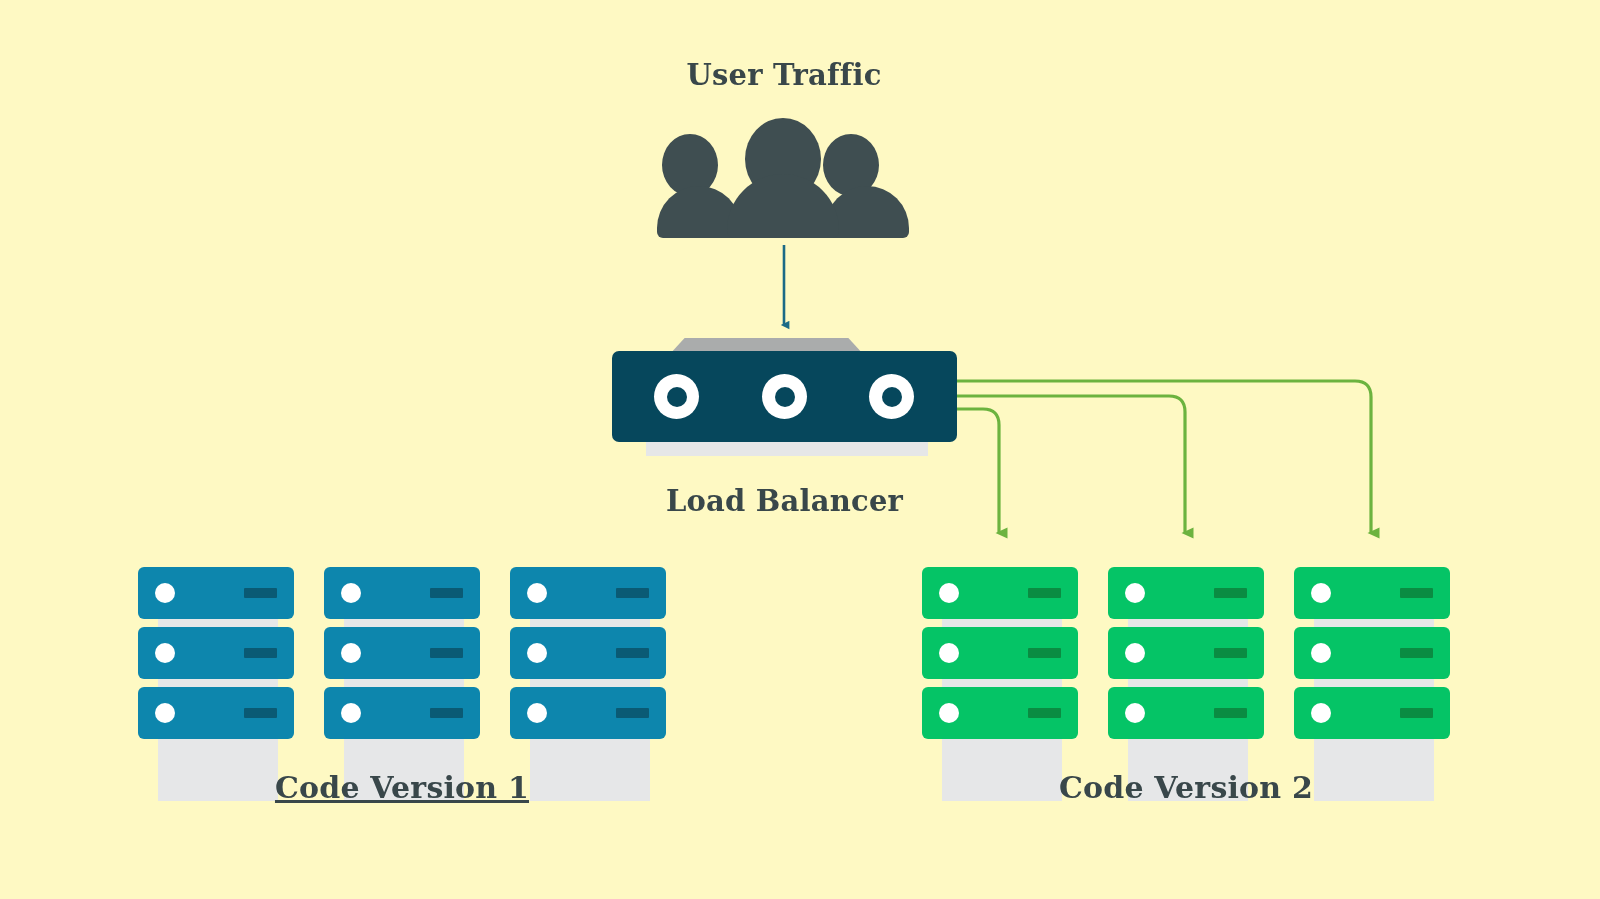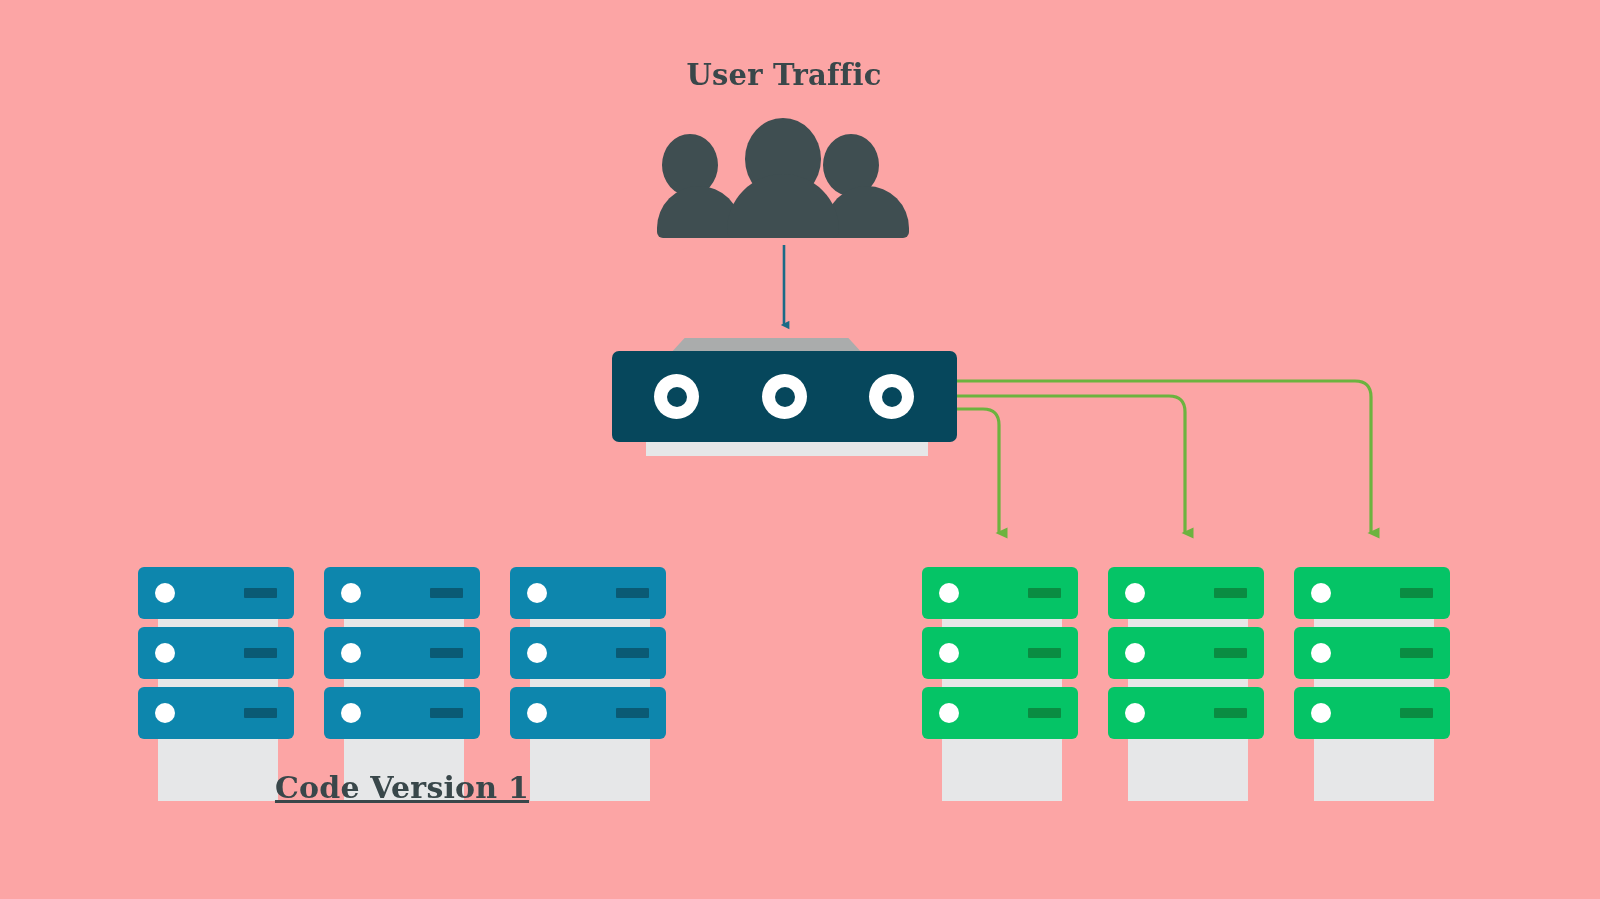--- a/index.html
+++ b/index.html
@@ -10,21 +10,21 @@
   body {
     width: 1600px;
     height: 899px;
     overflow: hidden;
     font-family: "DejaVu Serif", serif;
   }
   #stage {
     position: relative;
     width: 1600px;
     height: 899px;
-    background: #fca5a5;
+    background: #fef9c3;
   }
   #wires {
     position: absolute;
     left: 0;
     top: 0;
     width: 1600px;
     height: 899px;
     pointer-events: none;
   }
 
@@ -226,20 +226,21 @@
   <div id="lb-group">
     <div id="lb-trapezoid-inner"></div>
     <div id="lb-shadow"></div>
     <div id="lb-box">
       <div class="lb-port p1"></div>
       <div class="lb-port p2"></div>
       <div class="lb-port p3"></div>
     </div>
   </div>
 
+  <div class="label label-lb" style="left:612px; top:484px; width:345px;">Load Balancer</div>
 
   <div class="stack blue" style="left:138px; top:567px;">
     <div class="unit-shadow" style="top:52px;"></div>
     <div class="unit-shadow" style="top:112px;"></div>
     <div class="unit-shadow" style="top:172px;"></div>
     <div class="unit" style="top:0px;">
       <div class="led"></div>
       <div class="vent"></div>
     </div>
     <div class="unit" style="top:60px;">
@@ -337,14 +338,15 @@
     <div class="unit" style="top:60px;">
       <div class="led"></div>
       <div class="vent"></div>
     </div>
     <div class="unit" style="top:120px;">
       <div class="led"></div>
       <div class="vent"></div>
     </div>
   </div>
 
+  <div class="label label-version" style="left:922px; top:770px; width:528px;">Code Version 2</div>
 
 </div>
 
 </body></html>

